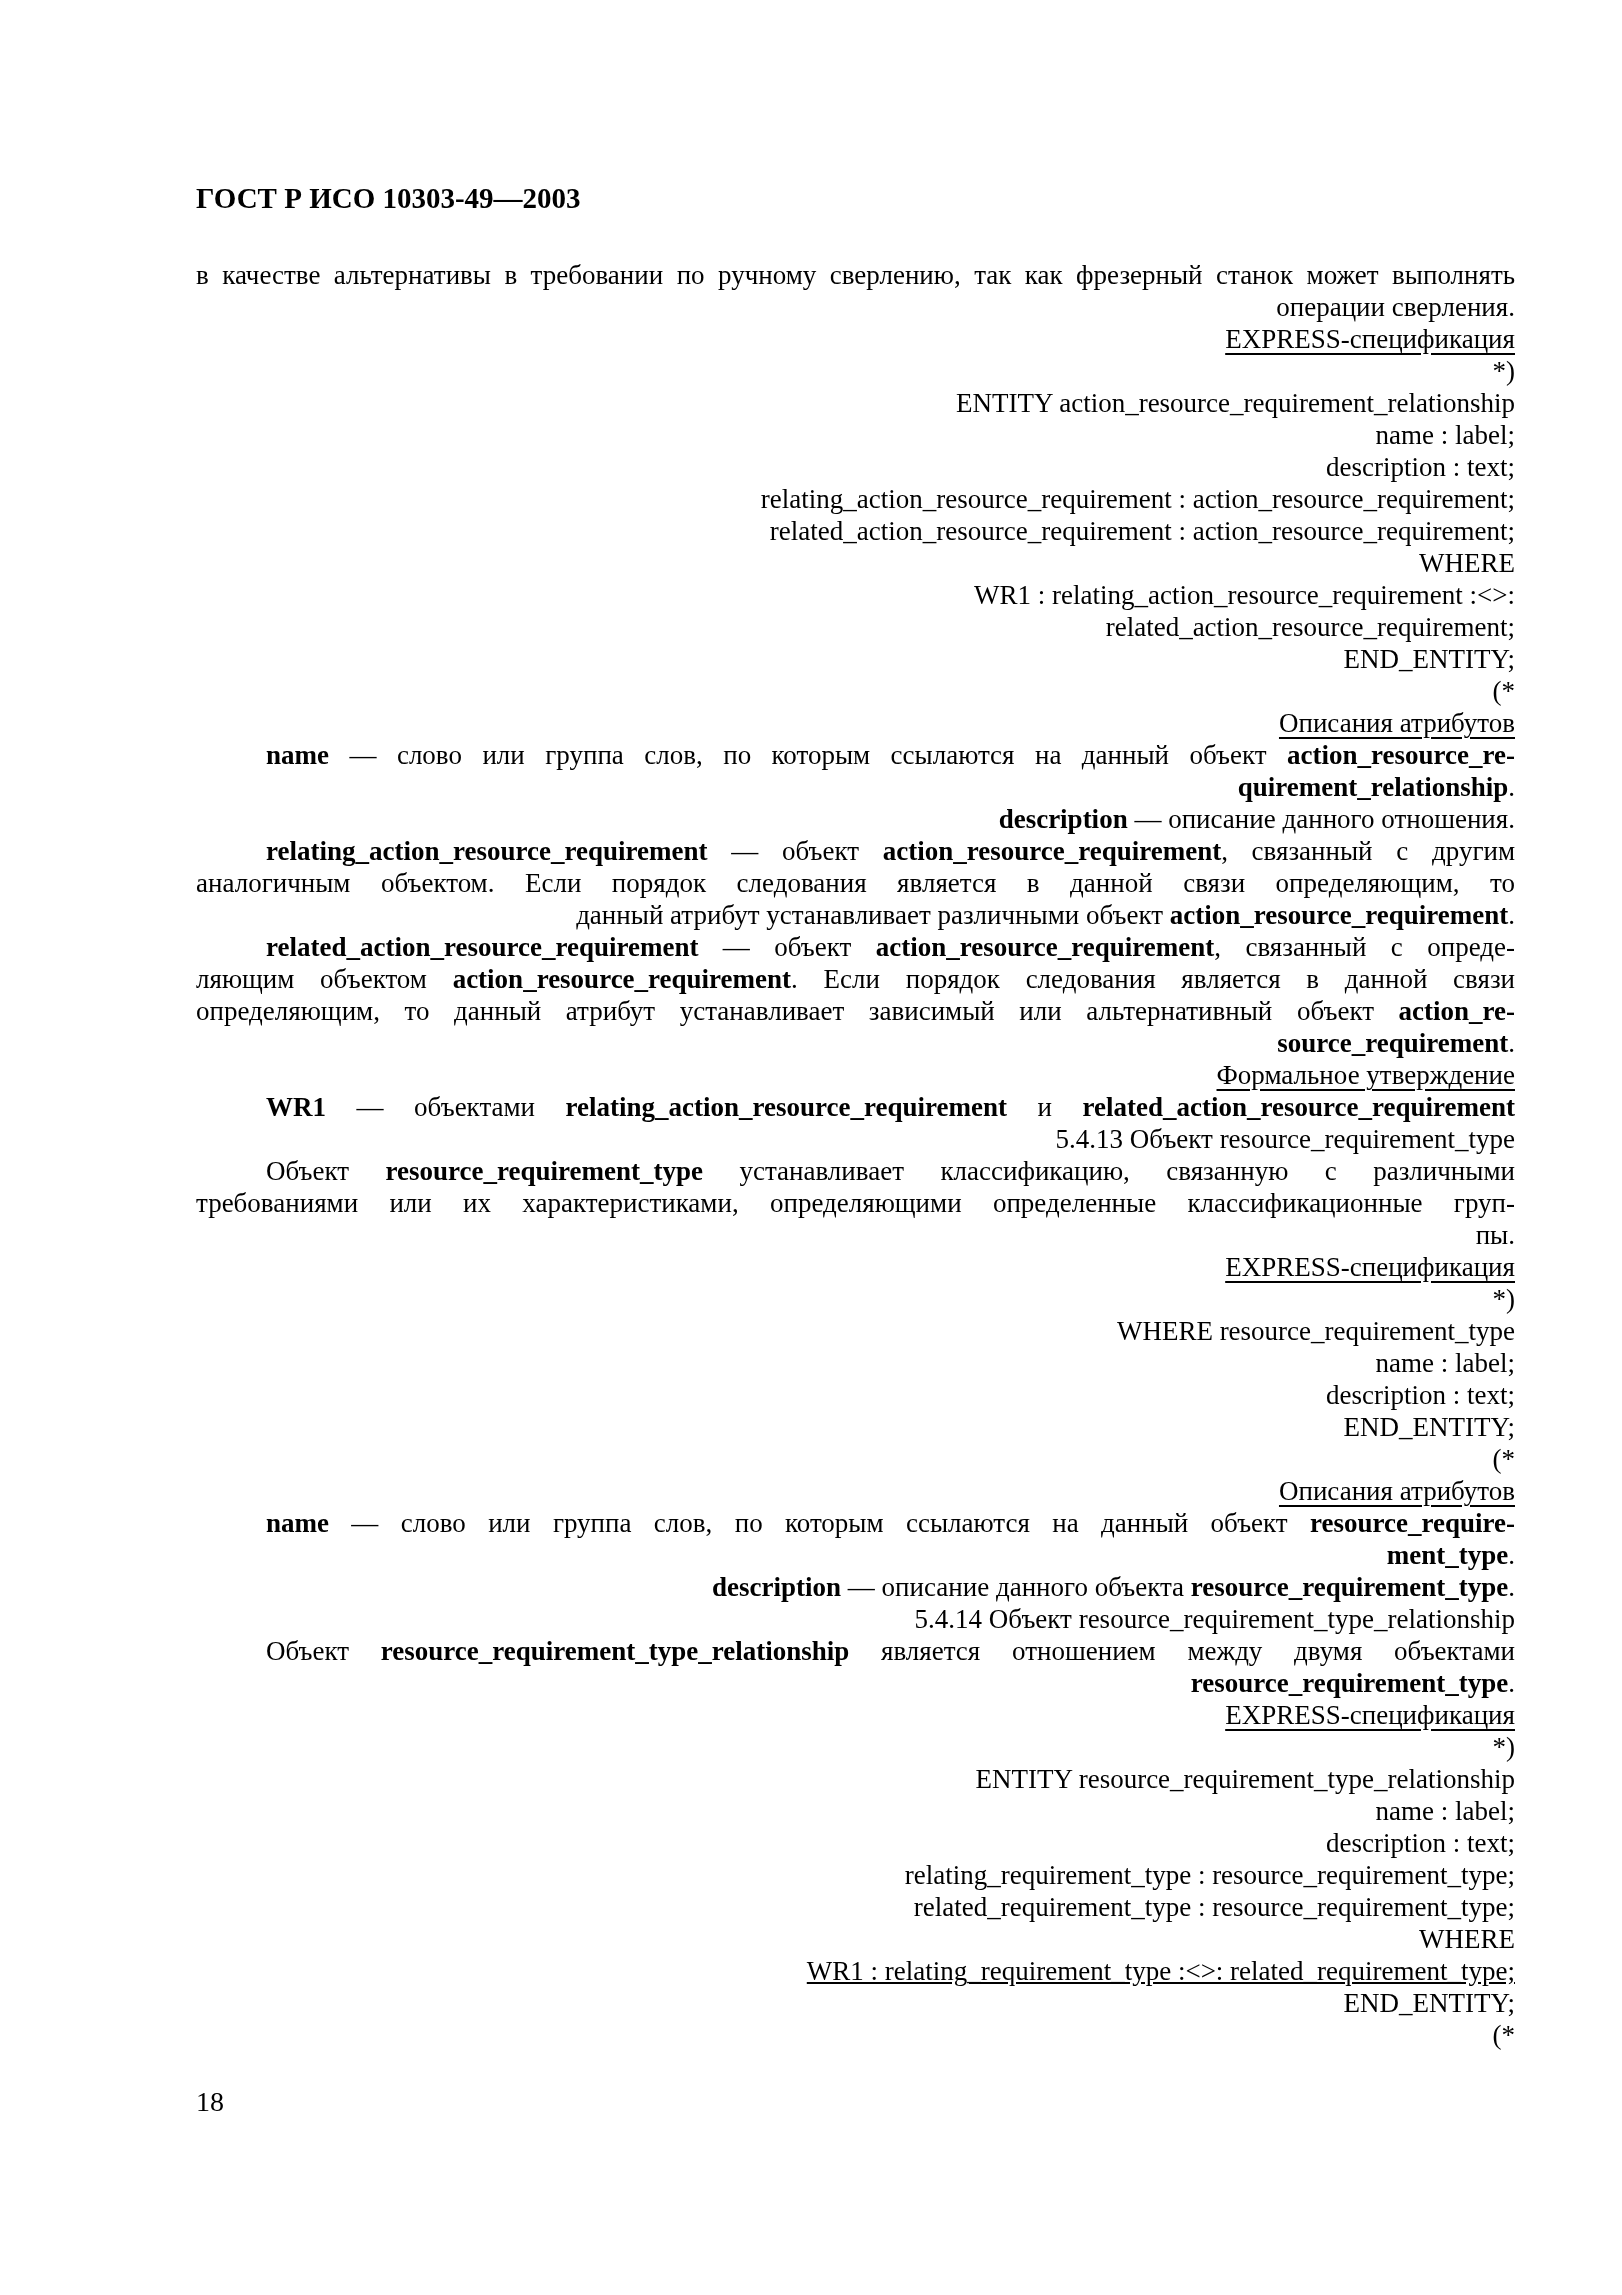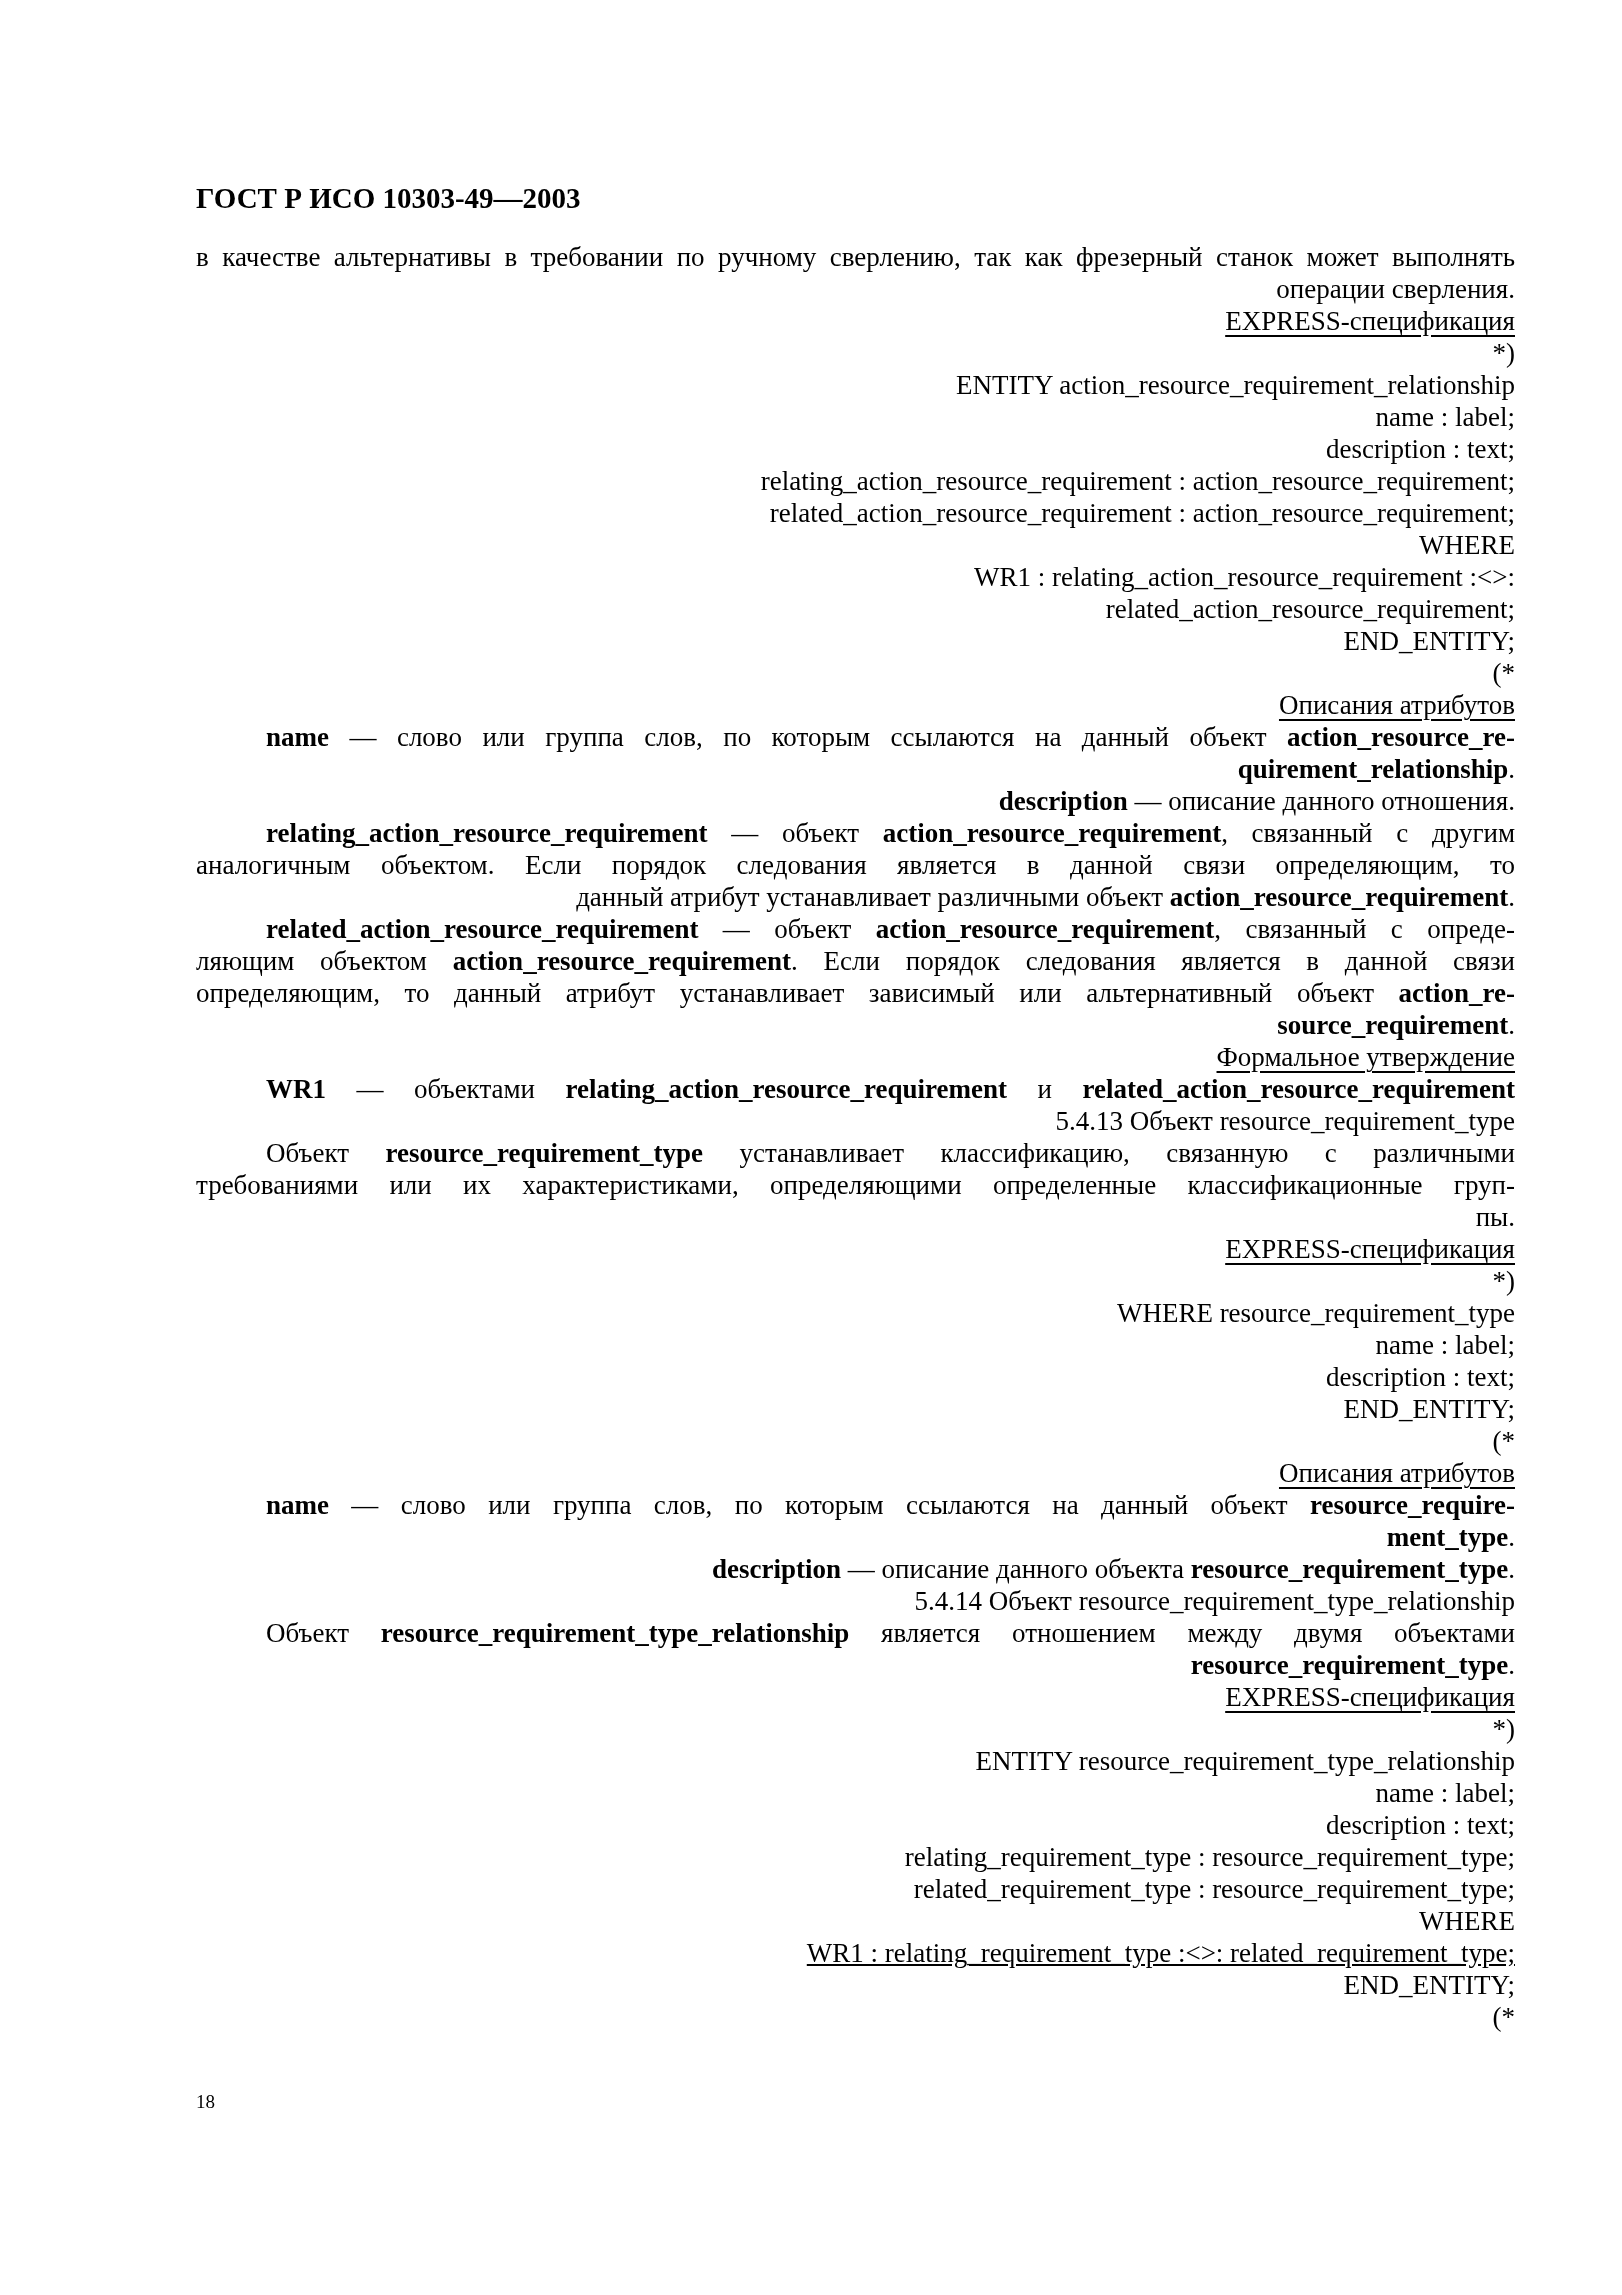--- a/index.html
+++ b/index.html
@@ -16,21 +16,21 @@
   .content {
     position: absolute;
     left: 196px;
     top: 183px;
     width: 1319px;
   }
   .doc-header {
     font-size: 29px;
     font-weight: bold;
     line-height: 31px;
-    margin-bottom: 27px;
+    margin-bottom: 45px;
     white-space: nowrap;
   }
   .line {
     font-size: 27px;
     line-height: 32px;
     height: 32px;
     text-align: right;
   }
   .line.just {
     text-align: justify;
@@ -49,21 +49,21 @@
   
   .ind0 { padding-left: 0; }
   .ind1 { padding-left: 70px; }
   .ind2 { padding-left: 128px; }
   .ind3 { padding-left: 211px; }
   .ind4 { padding-left: 137px; text-decoration: underline; }
   .page-number {
     position: absolute;
     left: 196px;
     top: 2086px;
-    font-size: 19px;
+    font-size: 28px;
     line-height: 32px;
   }
 </style>
 </head>
 <body>
 
 <div class="page">
   <div class="content">
     <div class="doc-header">ГОСТ Р ИСО 10303-49—2003</div>
     <div>

